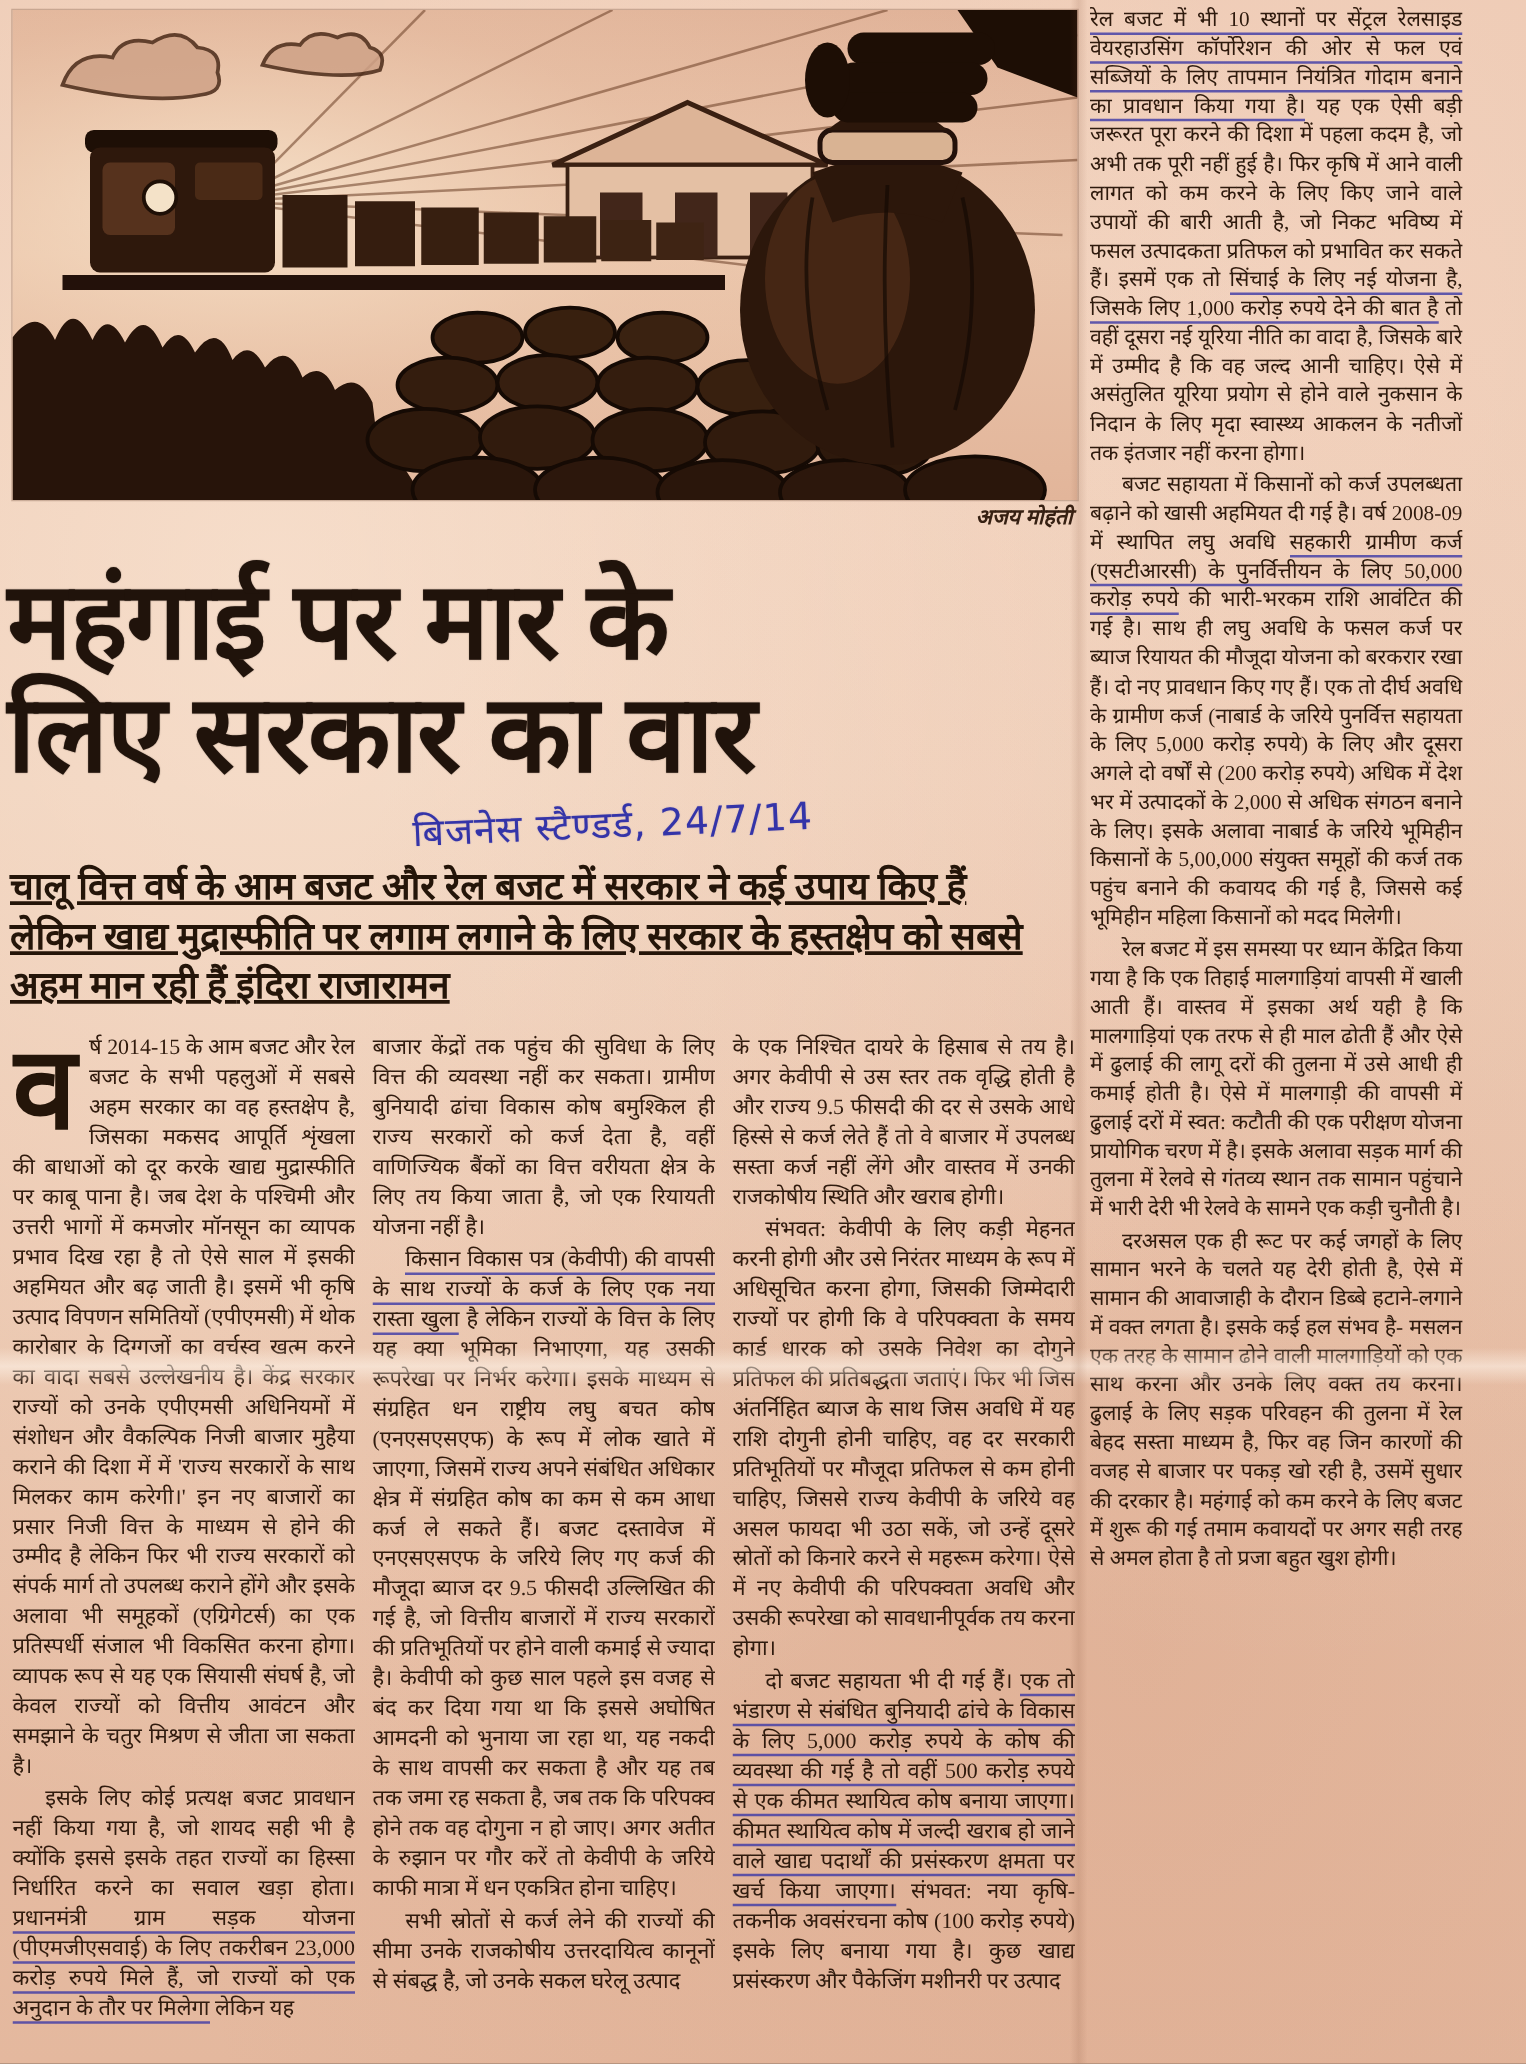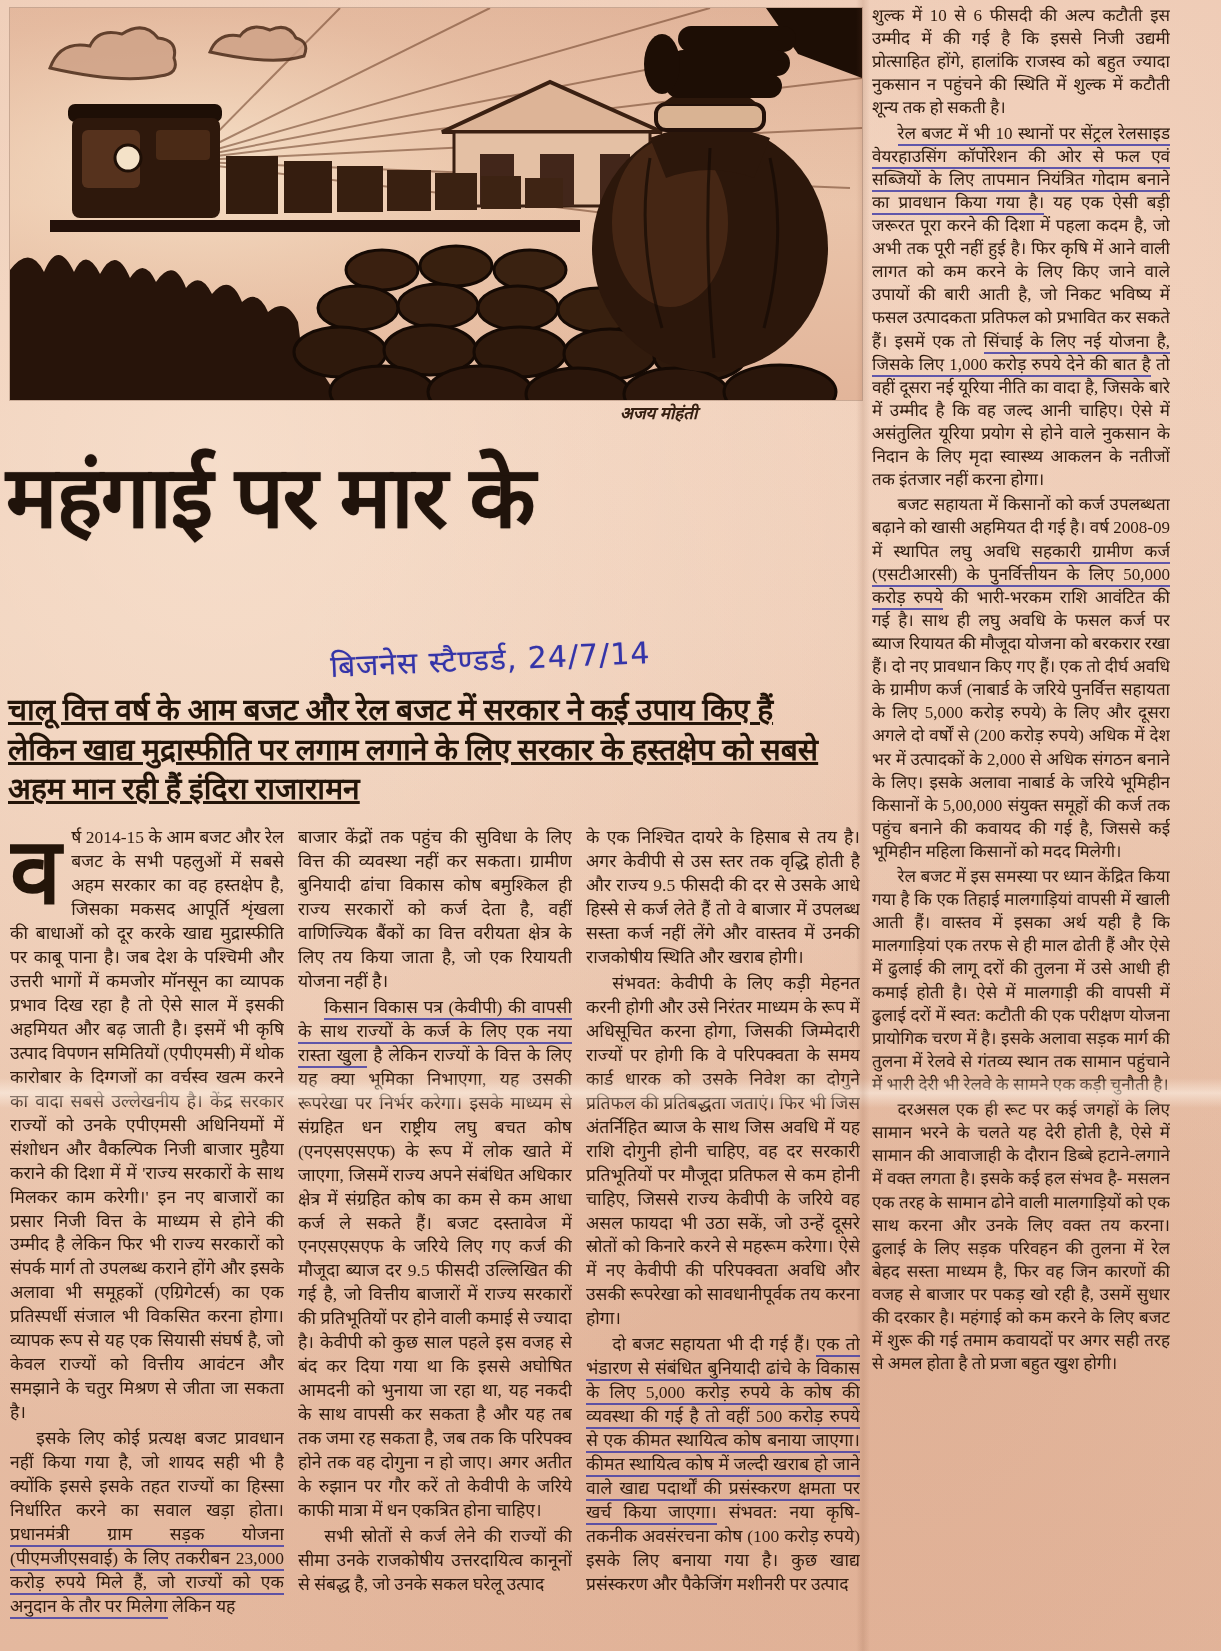--- a/index.html
+++ b/index.html
@@ -15,21 +15,21 @@
   
   .crease{position:absolute;left:0;top:1078px;width:100%;height:30px;pointer-events:none;
     background:linear-gradient(180deg,transparent,rgba(255,246,236,.55),transparent);}
   .vcrease{position:absolute;left:856px;top:0;width:14px;height:100%;pointer-events:none;
     background:linear-gradient(90deg,transparent,rgba(120,70,45,.14),transparent);}
 
   .illustration{position:absolute;left:10px;top:8px;width:852px;height:392px;
     outline:1px solid rgba(80,45,25,.25);}
   .illustration svg{display:block;width:100%;height:100%;}
 
-  .credit{position:absolute;left:620px;top:401px;width:238px;text-align:left;
+  .credit{position:absolute;left:620px;top:401px;width:238px;text-align:right;
     font-style:italic;font-weight:bold;font-size:17px;color:#362012;}
 
   .headline{position:absolute;left:6px;top:452px;width:820px;margin:0;
     font-family:"Liberation Sans",sans-serif;font-weight:900;
     font-size:86px;line-height:1.06;letter-spacing:-1px;color:#20130b;
     text-shadow:0 0 1px rgba(32,19,11,.6);}
 
   .handnote{position:absolute;left:330px;top:638px;font-size:30px;letter-spacing:1px;
     color:#3434a8;transform:rotate(-2.5deg);font-family:"DejaVu Sans",sans-serif;
     text-shadow:0 0 1px rgba(52,52,168,.4);}
@@ -157,21 +157,21 @@
         <rect x="668" y="18" width="118" height="26" rx="13"></rect>
         <rect x="660" y="42" width="120" height="26" rx="13"></rect>
         <rect x="656" y="66" width="116" height="24" rx="12"></rect>
         <ellipse cx="652" cy="56" rx="18" ry="30"></ellipse>
       </g>
     </svg>
   </div>
 
   <div class="credit">अजय मोहंती</div>
 
-  <h1 class="headline"><span>महंगाई पर मार के</span><br></h1>
+  <h1 class="headline"><span>महंगाई पर मार के</span><br><span>लिए सरकार का वार</span></h1>
 
   <div class="handnote">बिजनेस स्टैण्डर्ड, 24/7/14</div>
 
   <div class="standfirst"><span>चालू वित्त वर्ष के आम बजट और रेल बजट में सरकार ने कई उपाय किए हैं लेकिन खाद्य मुद्रास्फीति पर लगाम लगाने के लिए सरकार के हस्तक्षेप को सबसे अहम मान रही हैं </span><b>इंदिरा राजारामन</b></div>
 
   <div class="body-cols">
     <div class="col">
         <span class="dropcap">व</span>
         <p><span>र्ष 2014-15 के आम बजट और रेल बजट के सभी पहलुओं में सबसे अहम सरकार का वह हस्तक्षेप है, जिसका मकसद आपूर्ति शृंखला की बाधाओं को दूर करके खाद्य मुद्रास्फीति पर काबू पाना है। जब देश के पश्चिमी और उत्तरी भागों में कमजोर मॉनसून का व्यापक प्रभाव दिख रहा है तो ऐसे साल में इसकी अहमियत और बढ़ जाती है। इसमें भी कृषि उत्पाद विपणन समितियों (एपीएमसी) में थोक कारोबार के दिग्गजों का वर्चस्व खत्म करने का वादा सबसे उल्लेखनीय है। केंद्र सरकार राज्यों को उनके एपीएमसी अधिनियमों में संशोधन और वैकल्पिक निजी बाजार मुहैया कराने की दिशा में में 'राज्य सरकारों के साथ मिलकर काम करेगी।' इन नए बाजारों का प्रसार निजी वित्त के माध्यम से होने की उम्मीद है लेकिन फिर भी राज्य सरकारों को संपर्क मार्ग तो उपलब्ध कराने होंगे और इसके अलावा भी समूहकों (एग्रिगेटर्स) का एक प्रतिस्पर्धी संजाल भी विकसित करना होगा। व्यापक रूप से यह एक सियासी संघर्ष है, जो केवल राज्यों को वित्तीय आवंटन और समझाने के चतुर मिश्रण से जीता जा सकता है।</span></p>
         <p><span>इसके लिए कोई प्रत्यक्ष बजट प्रावधान नहीं किया गया है, जो शायद सही भी है क्योंकि इससे इसके तहत राज्यों का हिस्सा निर्धारित करने का सवाल खड़ा होता। </span><span class="pen-u">प्रधानमंत्री ग्राम सड़क योजना (पीएमजीएसवाई) के लिए तकरीबन 23,000 करोड़ रुपये मिले हैं, जो राज्यों को एक अनुदान के तौर पर मिलेगा</span><span> लेकिन यह</span></p>
@@ -182,21 +182,20 @@
         <p><span>सभी स्रोतों से कर्ज लेने की राज्यों की सीमा उनके राजकोषीय उत्तरदायित्व कानूनों से संबद्ध है, जो उनके सकल घरेलू उत्पाद</span></p>
       </div>
     <div class="col">
         <p><span>के एक निश्चित दायरे के हिसाब से तय है। अगर केवीपी से उस स्तर तक वृद्धि होती है और राज्य 9.5 फीसदी की दर से उसके आधे हिस्से से कर्ज लेते हैं तो वे बाजार में उपलब्ध सस्ता कर्ज नहीं लेंगे और वास्तव में उनकी राजकोषीय स्थिति और खराब होगी।</span></p>
         <p><span>संभवत: केवीपी के लिए कड़ी मेहनत करनी होगी और उसे निरंतर माध्यम के रूप में अधिसूचित करना होगा, जिसकी जिम्मेदारी राज्यों पर होगी कि वे परिपक्वता के समय कार्ड धारक को उसके निवेश का दोगुने प्रतिफल की प्रतिबद्धता जताएं। फिर भी जिस अंतर्निहित ब्याज के साथ जिस अवधि में यह राशि दोगुनी होनी चाहिए, वह दर सरकारी प्रतिभूतियों पर मौजूदा प्रतिफल से कम होनी चाहिए, जिससे राज्य केवीपी के जरिये वह असल फायदा भी उठा सकें, जो उन्हें दूसरे स्रोतों को किनारे करने से महरूम करेगा। ऐसे में नए केवीपी की परिपक्वता अवधि और उसकी रूपरेखा को सावधानीपूर्वक तय करना होगा।</span></p>
         <p><span>दो बजट सहायता भी दी गई हैं। </span><span class="pen-u">एक तो भंडारण से संबंधित बुनियादी ढांचे के विकास के लिए 5,000 करोड़ रुपये के कोष की व्यवस्था की गई है तो वहीं 500 करोड़ रुपये से एक कीमत स्थायित्व कोष बनाया जाएगा। कीमत स्थायित्व कोष में जल्दी खराब हो जाने वाले खाद्य पदार्थों की प्रसंस्करण क्षमता पर खर्च किया जाएगा।</span><span> संभवत: नया कृषि-तकनीक अवसंरचना कोष (100 करोड़ रुपये) इसके लिए बनाया गया है। कुछ खाद्य प्रसंस्करण और पैकेजिंग मशीनरी पर उत्पाद</span></p>
       </div>
   </div>
 
   <div class="right-col">
-      <p><span>शुल्क में 10 से 6 फीसदी की अल्प कटौती इस उम्मीद में की गई है कि इससे निजी उद्यमी प्रोत्साहित होंगे, हालांकि राजस्व को बहुत ज्यादा नुकसान न पहुंचने की स्थिति में शुल्क में कटौती शून्य तक हो सकती है।</span></p>
       <p><span class="pen-u">रेल बजट में भी 10 स्थानों पर सेंट्रल रेलसाइड वेयरहाउसिंग कॉर्पोरेशन की ओर से फल एवं सब्जियों के लिए तापमान नियंत्रित गोदाम बनाने का प्रावधान किया गया है।</span><span> यह एक ऐसी बड़ी जरूरत पूरा करने की दिशा में पहला कदम है, जो अभी तक पूरी नहीं हुई है। फिर कृषि में आने वाली लागत को कम करने के लिए किए जाने वाले उपायों की बारी आती है, जो निकट भविष्य में फसल उत्पादकता प्रतिफल को प्रभावित कर सकते हैं। इसमें एक तो </span><span class="pen-u">सिंचाई के लिए नई योजना है, जिसके लिए 1,000 करोड़ रुपये देने की बात है</span><span> तो वहीं दूसरा नई यूरिया नीति का वादा है, जिसके बारे में उम्मीद है कि वह जल्द आनी चाहिए। ऐसे में असंतुलित यूरिया प्रयोग से होने वाले नुकसान के निदान के लिए मृदा स्वास्थ्य आकलन के नतीजों तक इंतजार नहीं करना होगा।</span></p>
       <p><span>बजट सहायता में किसानों को कर्ज उपलब्धता बढ़ाने को खासी अहमियत दी गई है। वर्ष 2008-09 में स्थापित लघु अवधि </span><span class="pen-u">सहकारी ग्रामीण कर्ज (एसटीआरसी) के पुनर्वित्तीयन के लिए 50,000 करोड़ रुपये</span><span> की भारी-भरकम राशि आवंटित की गई है। साथ ही लघु अवधि के फसल कर्ज पर ब्याज रियायत की मौजूदा योजना को बरकरार रखा हैं। दो नए प्रावधान किए गए हैं। एक तो दीर्घ अवधि के ग्रामीण कर्ज (नाबार्ड के जरिये पुनर्वित्त सहायता के लिए 5,000 करोड़ रुपये) के लिए और दूसरा अगले दो वर्षों से (200 करोड़ रुपये) अधिक में देश भर में उत्पादकों के 2,000 से अधिक संगठन बनाने के लिए। इसके अलावा नाबार्ड के जरिये भूमिहीन किसानों के 5,00,000 संयुक्त समूहों की कर्ज तक पहुंच बनाने की कवायद की गई है, जिससे कई भूमिहीन महिला किसानों को मदद मिलेगी।</span></p>
       <p><span>रेल बजट में इस समस्या पर ध्यान केंद्रित किया गया है कि एक तिहाई मालगाड़ियां वापसी में खाली आती हैं। वास्तव में इसका अर्थ यही है कि मालगाड़ियां एक तरफ से ही माल ढोती हैं और ऐसे में ढुलाई की लागू दरों की तुलना में उसे आधी ही कमाई होती है। ऐसे में मालगाड़ी की वापसी में ढुलाई दरों में स्वत: कटौती की एक परीक्षण योजना प्रायोगिक चरण में है। इसके अलावा सड़क मार्ग की तुलना में रेलवे से गंतव्य स्थान तक सामान पहुंचाने में भारी देरी भी रेलवे के सामने एक कड़ी चुनौती है।</span></p>
       <p><span>दरअसल एक ही रूट पर कई जगहों के लिए सामान भरने के चलते यह देरी होती है, ऐसे में सामान की आवाजाही के दौरान डिब्बे हटाने-लगाने में वक्त लगता है। इसके कई हल संभव है- मसलन एक तरह के सामान ढोने वाली मालगाड़ियों को एक साथ करना और उनके लिए वक्त तय करना। ढुलाई के लिए सड़क परिवहन की तुलना में रेल बेहद सस्ता माध्यम है, फिर वह जिन कारणों की वजह से बाजार पर पकड़ खो रही है, उसमें सुधार की दरकार है। महंगाई को कम करने के लिए बजट में शुरू की गई तमाम कवायदों पर अगर सही तरह से अमल होता है तो प्रजा बहुत खुश होगी।</span></p>
     </div>
 
   <div class="crease"></div>
   <div class="vcrease"></div>
 </div>
 

